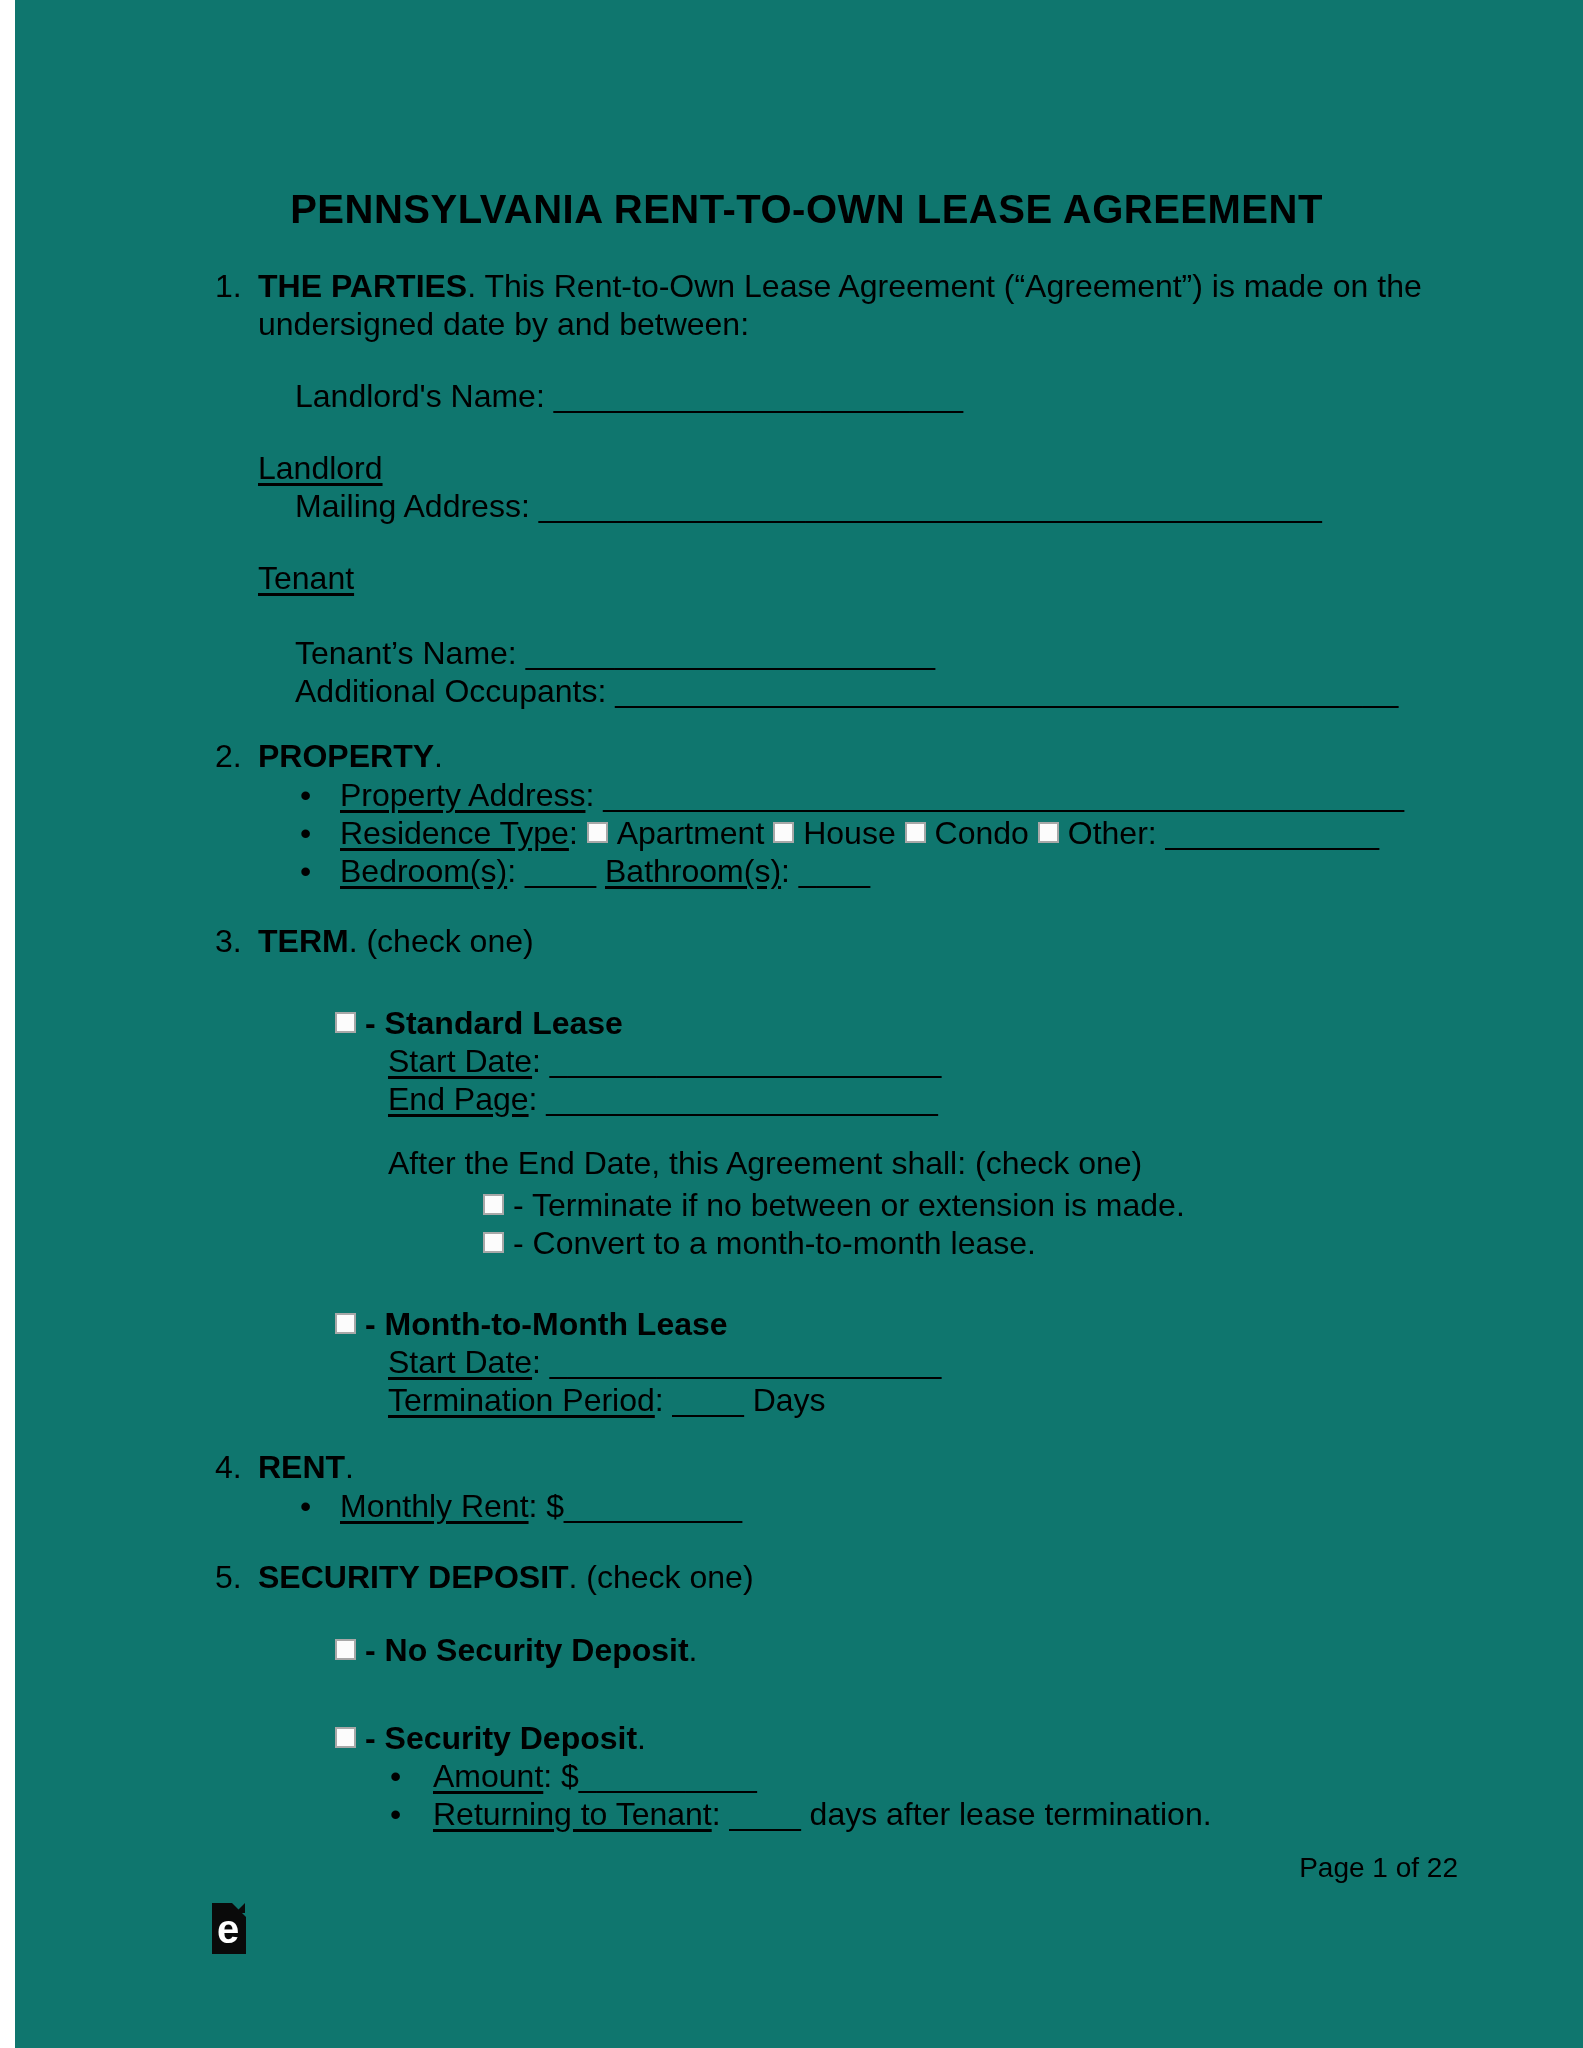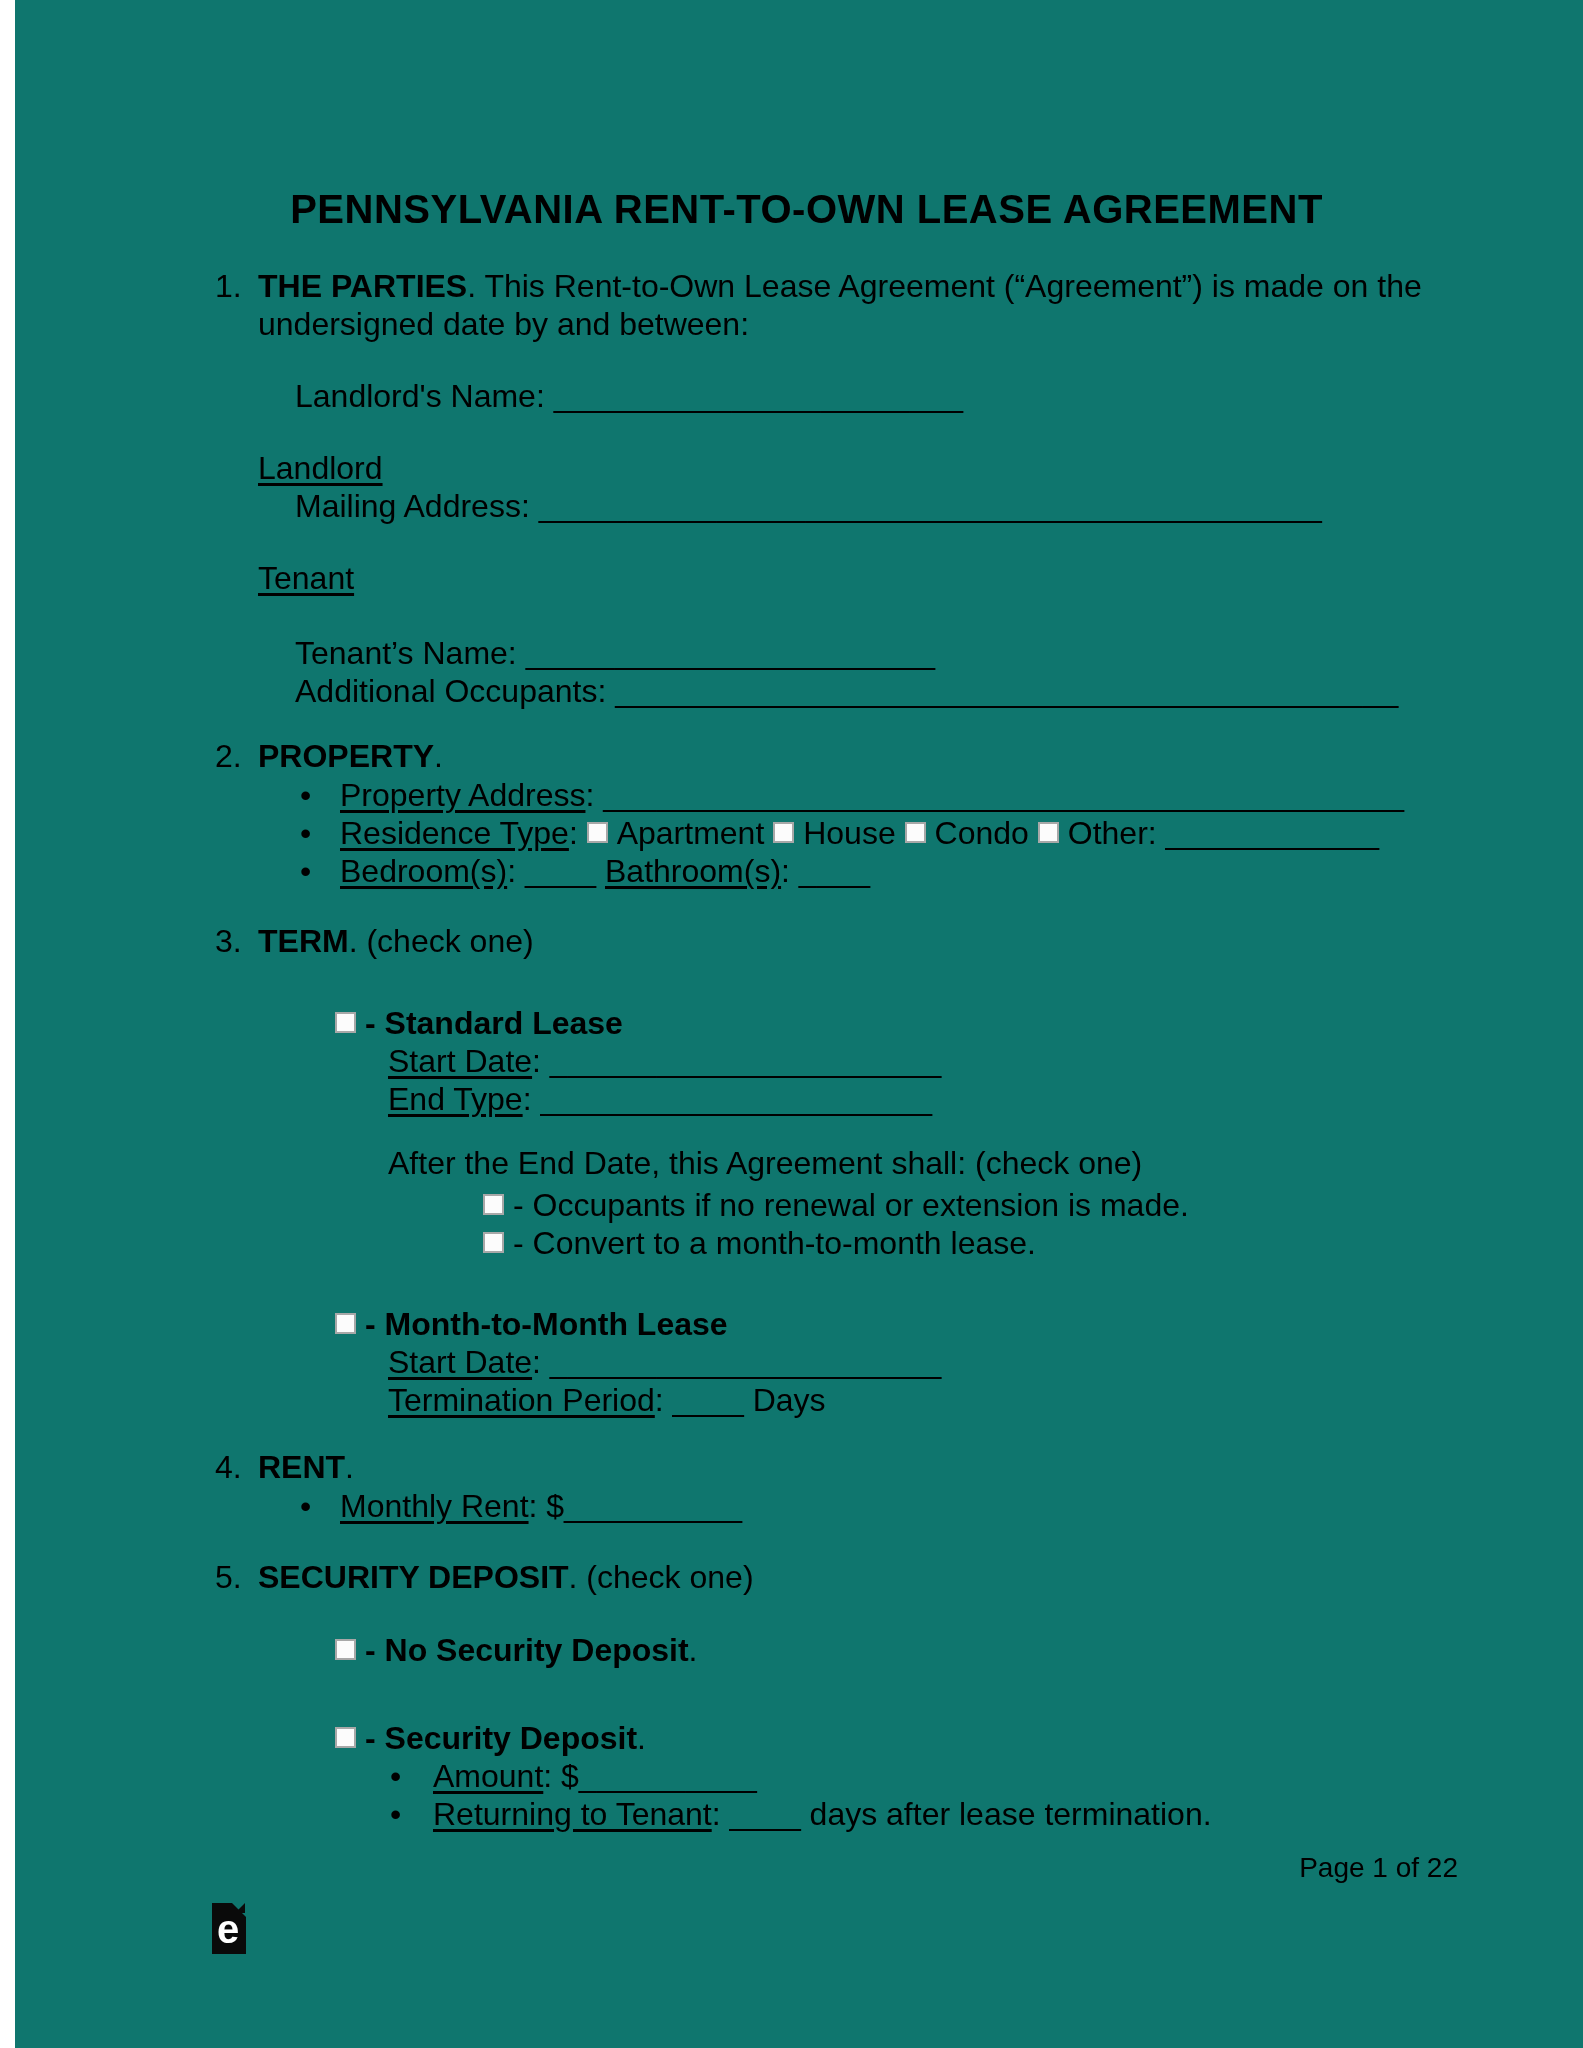--- a/index.html
+++ b/index.html
@@ -126,26 +126,26 @@
     <span class="num">3.</span><span class="bd">TERM</span><span>. (check one)</span>
   </div>
 
   <div class="line chk1 mt44">
     <span class="cb"></span><span class="bd">- Standard Lease</span>
   </div>
   <div class="line date">
     <span class="ul">Start Date</span><span>: </span><span class="blank">______________________</span>
   </div>
   <div class="line date">
-    <span class="ul">End Type</span><span>: </span><span class="blank">______________________</span>
+    <span class="ul">End Page</span><span>: </span><span class="blank">______________________</span>
   </div>
 
   <div class="line aftertxt mt26">After the End Date, this Agreement shall: (check one)</div>
   <div class="line chk2 mt4">
-    <span class="cb"></span><span>- Occupants if no renewal or extension is made.</span>
+    <span class="cb"></span><span>- Terminate if no between or extension is made.</span>
   </div>
   <div class="line chk2">
     <span class="cb"></span><span>- Convert to a month-to-month lease.</span>
   </div>
 
   <div class="line chk1 mt43">
     <span class="cb"></span><span class="bd">- Month-to-Month Lease</span>
   </div>
   <div class="line date">
     <span class="ul">Start Date</span><span>: </span><span class="blank">______________________</span>

